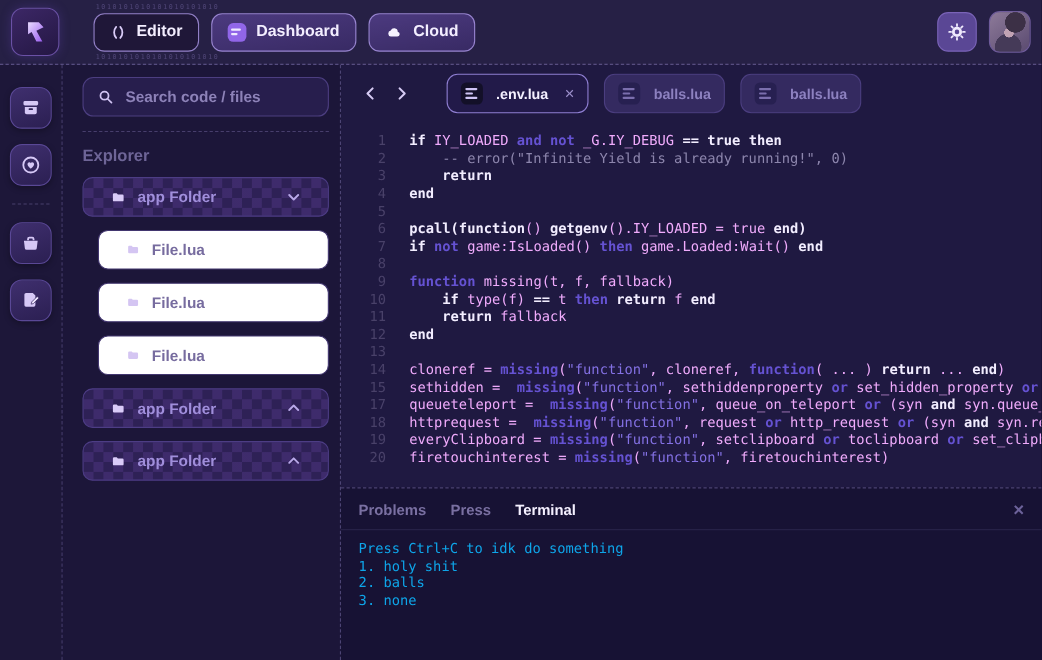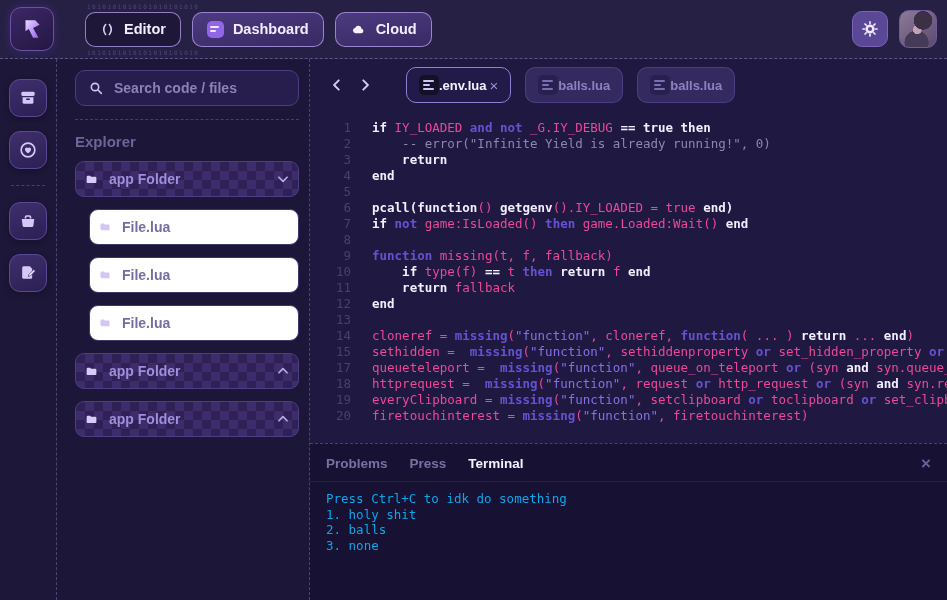--- a/index.html
+++ b/index.html
@@ -84,42 +84,42 @@
   #search-input {
     background:transparent; border:none; outline:none; width:100%;
     color:#cfc6ee; font-family:"Liberation Sans",sans-serif; font-size:14px; font-weight:600;
   }
   #search-input::placeholder { color:#8d82b8; }
   #explorer-sep { border-top:1px dashed rgba(151,138,204,.35); margin-top:13px; }
   #explorer-title { margin:13px 0 11px; font-size:15px; font-weight:700; color:#6e6597; }
   #tree { display:flex; flex-direction:column; gap:12px; }
   .trow {
     height:36px; border-radius:9px; display:flex; align-items:center;
-    gap:10px; padding:0 8px; cursor:pointer; font-size:14px; font-weight:700;
+    gap:10px; padding:0 24px; cursor:pointer; font-size:14px; font-weight:700;
   }
   .trow.folder {
     border:1px solid #4d3d85; background-color:#2e2156; color:#a austere;
     color:#a08edb;
     background-image:repeating-conic-gradient(rgba(146,96,220,.16) 0% 25%, transparent 0% 50%);
     background-size:18px 18px;
   }
   .trow.file {
     margin-left:14px; border:1px solid #42366f; background:#ffffff; color:#776c9f;
   }
   .trow .ticon { display:flex; color:#d9cbf8; }
   .trow.file .ticon { color:#cdbcf0; opacity:.85; }
   .trow .chev { margin-left:auto; display:flex; color:#b8a8e8; }
   
   #editorcol { flex:1; min-width:0; display:flex; flex-direction:column; background:#1f1941; }
   #tabbar { height:52px; flex:none; display:flex; align-items:center; padding:0 16px; }
   .histbtn { background:none; border:none; color:#d6cbf4; cursor:pointer; display:flex; padding:4px; }
   #tabs { display:flex; gap:14px; margin-left:30px; }
   .etab {
     height:36px; border-radius:10px; padding:15px 12px; display:flex; align-items:center;
-    gap:0; cursor:pointer; font-size:13px; font-weight:700;
+    gap:12px; cursor:pointer; font-size:13px; font-weight:700;
   }
   .etab.active { background:#221a49; border:1px solid #8f7fd2; color:#f4f0ff; }
   .etab.inactive { background:#342a60; border:1px solid rgba(120,100,190,.35); color:#8d81c0; }
   .tabicon { width:20px; height:20px; border-radius:5px; flex:none;
     display:flex; flex-direction:column; justify-content:center; gap:2px; padding:0 4px; }
   .etab.active .tabicon { background:#131028; }
   .etab.inactive .tabicon { background:#272051; }
   .tabicon i { display:block; height:2px; border-radius:1px; }
   .etab.active .tabicon i { background:#cfc4f4; }
   .etab.inactive .tabicon i { background:#7b6fae; }
@@ -127,21 +127,21 @@
   .tabclose { color:#9d90cc; font-size:15px; font-weight:400; margin-left:3px; cursor:pointer; line-height:1; }
   
   #codewrap {
     flex:1; min-height:0; overflow:hidden; padding-top:9px;
     font-family:"DejaVu Sans Mono",monospace; font-size:12.5px; line-height:16px; font-weight:500;
   }
   .codeline { display:flex; height:16px; }
   .ln { width:41px; flex:none; text-align:right; padding-right:0; color:#494169; }
   .lc { white-space:pre; padding-left:21px; overflow:hidden; }
   .tw { color:#f2edff; font-weight:700; }
-  .tv { color:#ec4899; }
+  .tv { color:#f0abfc; }
   .tk { color:#6552d2; font-weight:700; }
   .ts { color:#8471e4; }
   .tc { color:#8d86ad; }
   
   #terminal {
     height:157px; flex:none; background:#171234;
     border-top:1px dashed rgba(151,138,204,.4);
     display:flex; flex-direction:column;
   }
   #ptabs {

